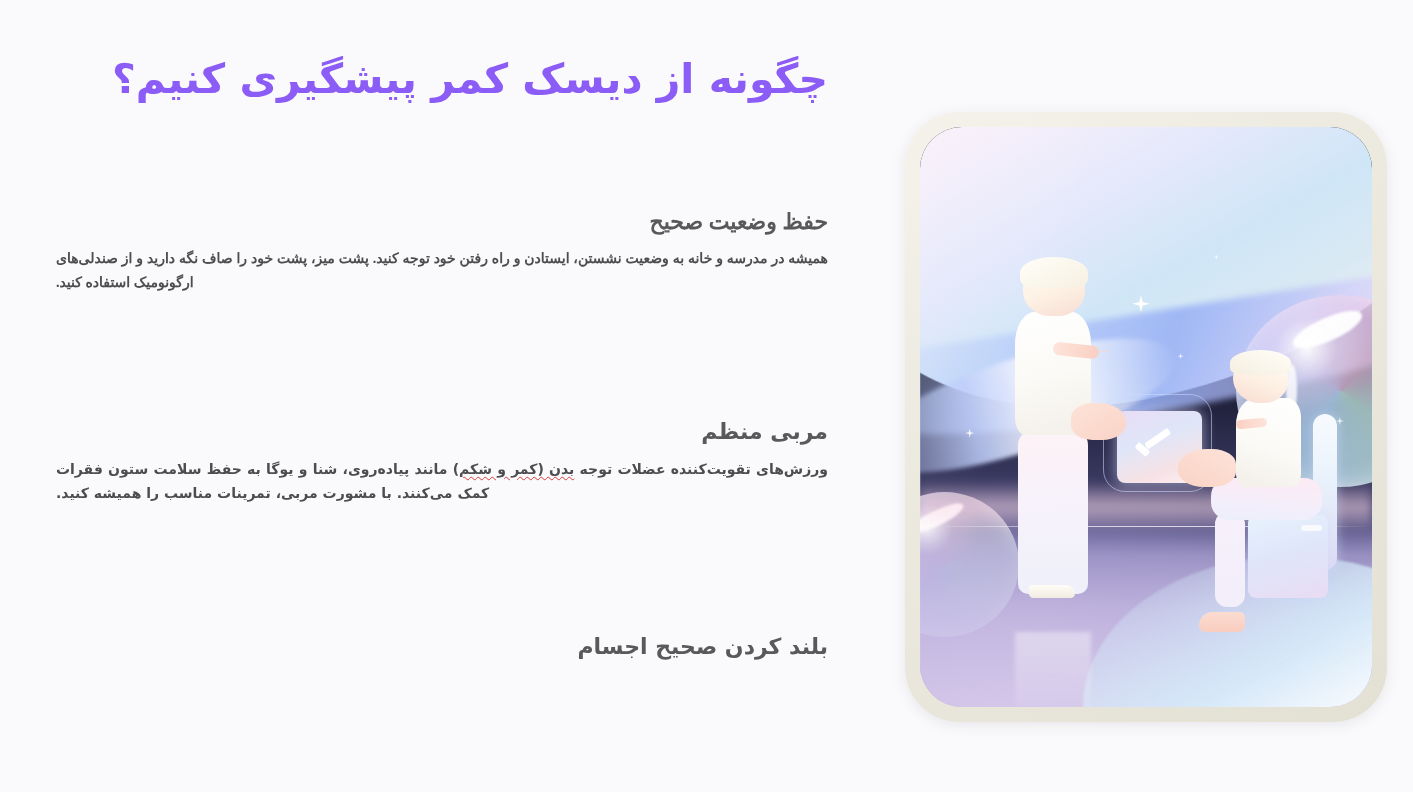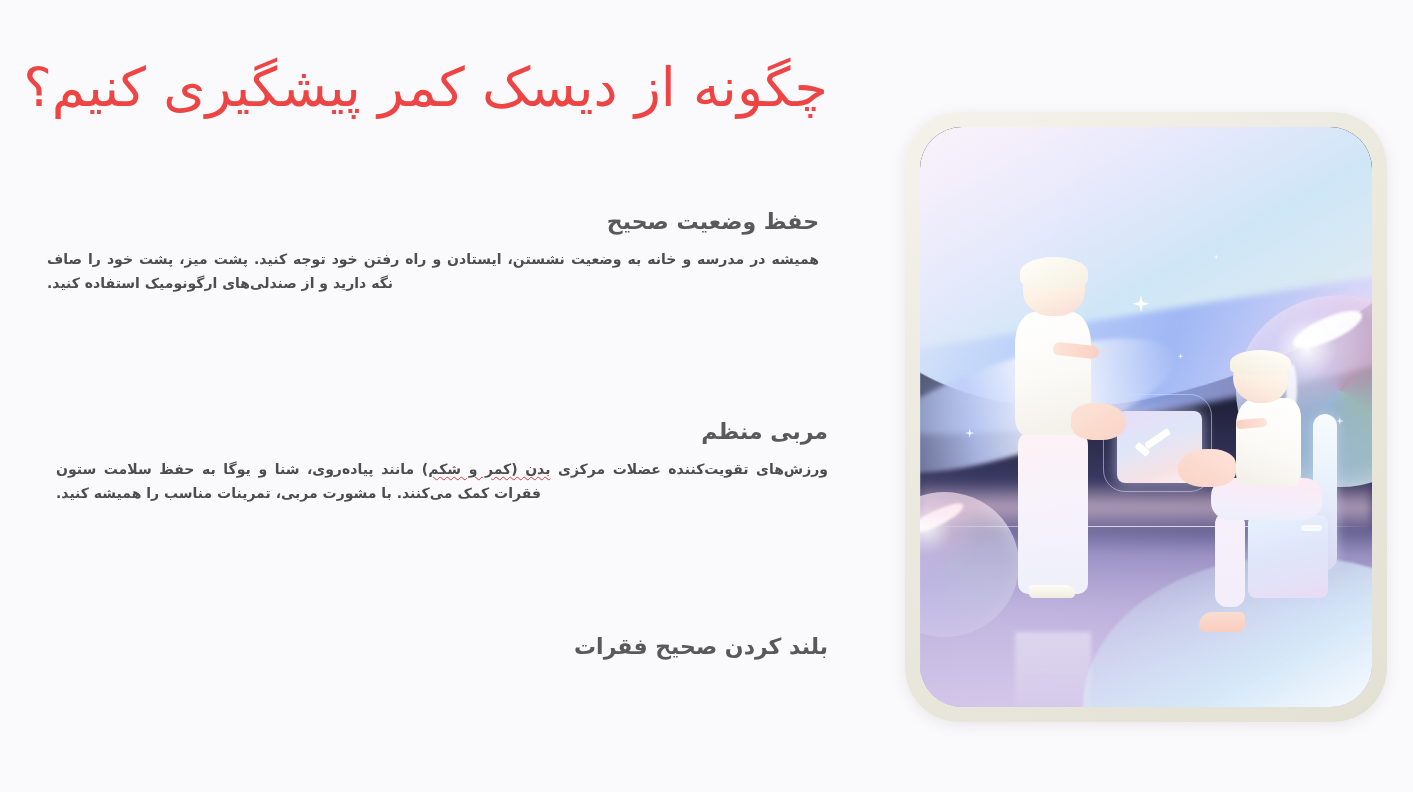--- a/index.html
+++ b/index.html
@@ -25,41 +25,41 @@
   }
 
   
   .doc-title {
     position: absolute;
     right: 585px;
     top: 52px;
     width: 720px;
     text-align: right;
     direction: rtl;
-    color: #ef4444;
-    font-size: 54px;
-    font-weight: normal;
+    color: #8b5cf6;
+    font-size: 41px;
+    font-weight: bold;
     line-height: 1.35;
     letter-spacing: 0px;
     white-space: nowrap;
   }
 
   
   .text-column {
     position: absolute;
     right: 585px;
     top: 205px;
     width: 772px;
     direction: rtl;
     text-align: justify;
   }
 
   .section { margin-bottom: 0; }
 
-  .section-1 { position: absolute; top: 0px;   right: 9px; width: 772px; }
+  .section-1 { position: absolute; top: 0px;   right: 0; width: 772px; font-family: Liberation Serif, serif; }
   .section-2 { position: absolute; top: 210px; right: 0; width: 772px; }
   .section-3 { position: absolute; top: 425px; right: 0; width: 772px; }
 
   .section-heading {
     color: #59595b;
     font-size: 22px;
     font-weight: bold;
     line-height: 1.5;
     text-align: right;
     margin-bottom: 9px;
@@ -468,25 +468,25 @@
 
   <div class="text-column">
 
     <section class="section section-1">
       <h2 class="section-heading">حفظ وضعیت صحیح</h2>
       <p class="section-body">همیشه در مدرسه و خانه به وضعیت نشستن، ایستادن و راه رفتن خود توجه کنید. پشت میز، پشت خود را صاف نگه دارید و از صندلی‌های ارگونومیک استفاده کنید.</p>
     </section>
 
     <section class="section section-2">
       <h2 class="section-heading">مربی منظم</h2>
-      <p class="section-body"><span>ورزش‌های تقویت‌کننده عضلات مرکزی </span><span class="misspelled">بدن (کمر و شکم</span><span>) مانند پیاده‌روی، شنا و یوگا به حفظ سلامت ستون فقرات کمک می‌کنند. با مشورت مربی، تمرینات مناسب را همیشه کنید.</span></p>
+      <p class="section-body"><span>ورزش‌های تقویت‌کننده عضلات توجه </span><span class="misspelled">بدن (کمر و شکم</span><span>) مانند پیاده‌روی، شنا و یوگا به حفظ سلامت ستون فقرات کمک می‌کنند. با مشورت مربی، تمرینات مناسب را همیشه کنید.</span></p>
     </section>
 
     <section class="section section-3">
-      <h2 class="section-heading">بلند کردن صحیح فقرات</h2>
+      <h2 class="section-heading">بلند کردن صحیح اجسام</h2>
     </section>
 
   </div>
 
   <figure class="figure-frame">
     <div class="figure-inner">
 
       <div class="sky"></div>
       <div class="panel-lines"></div>
       <div class="swoosh-top"></div>

